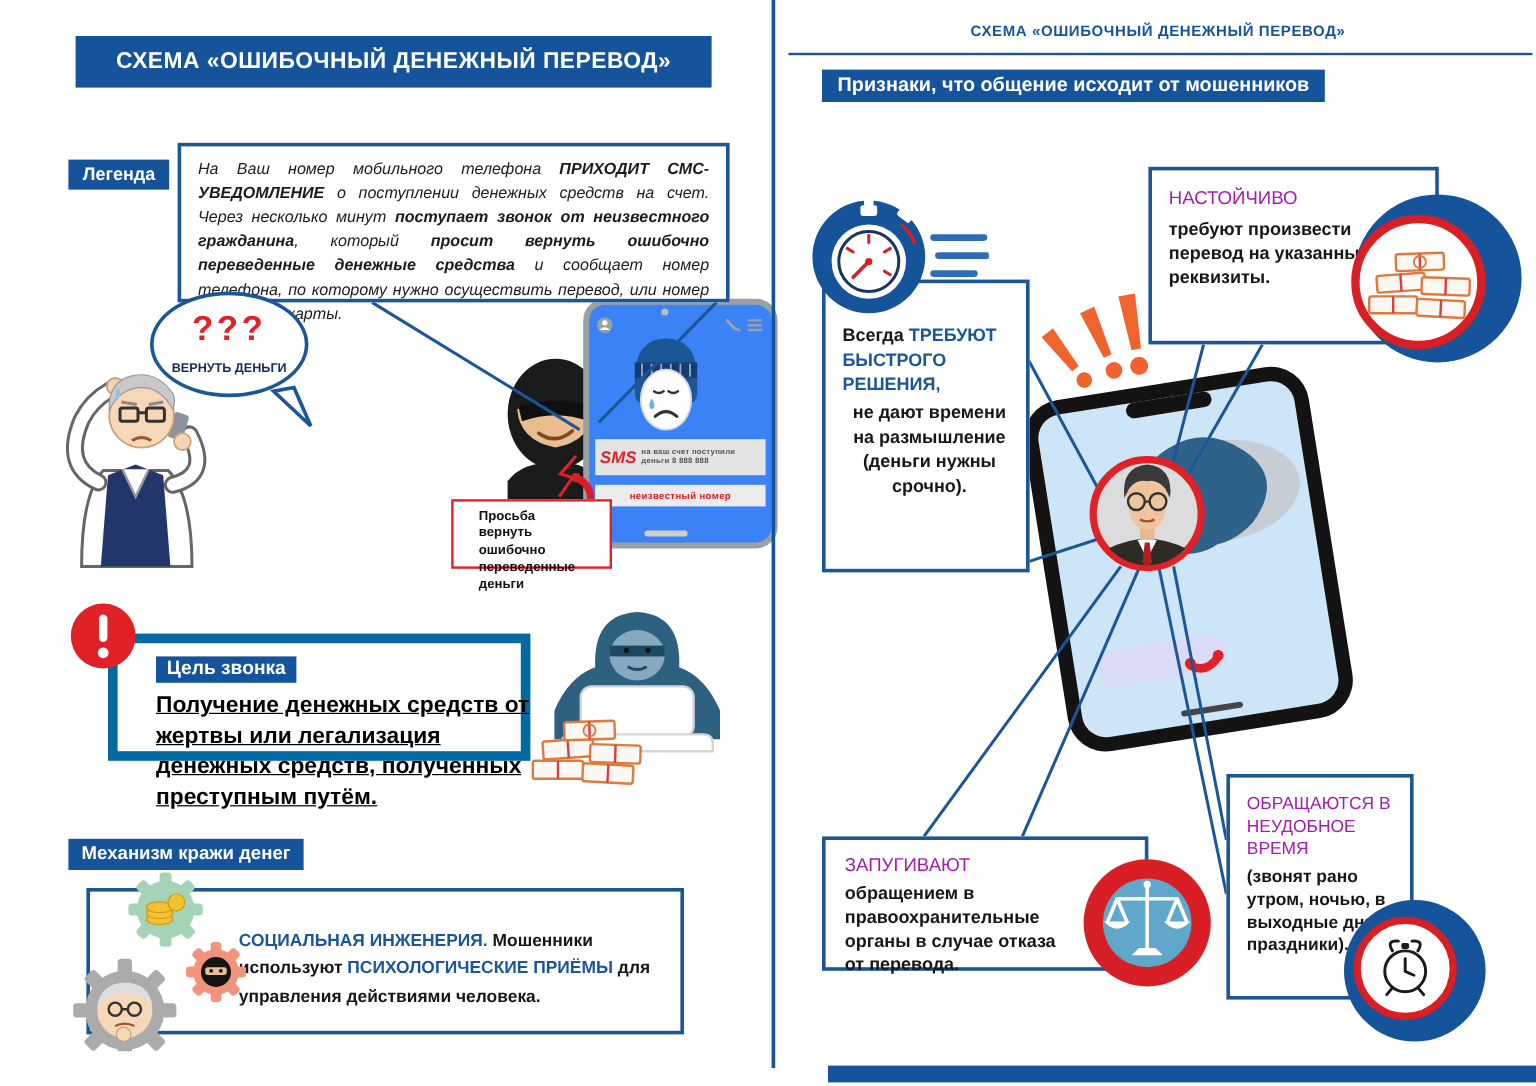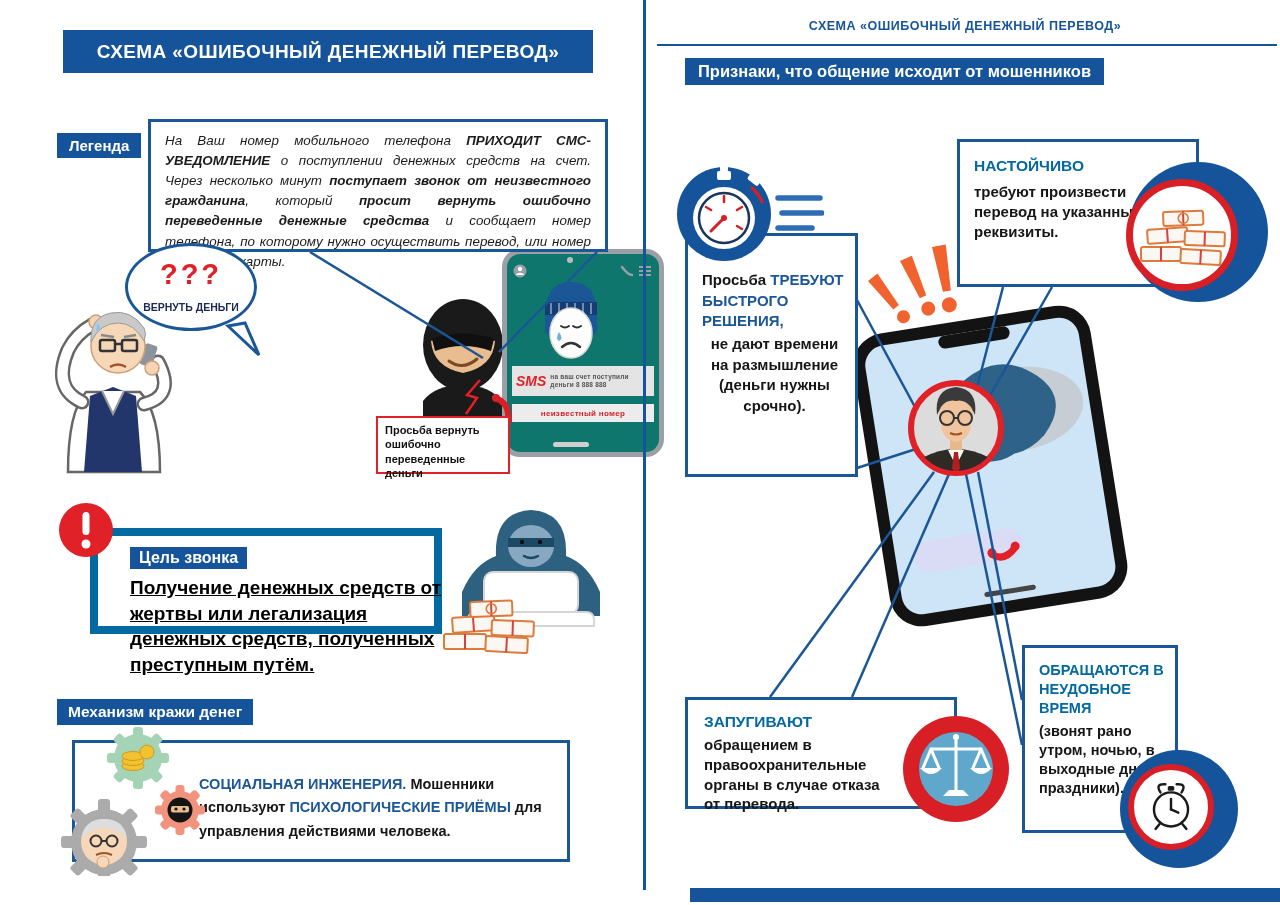--- a/index.html
+++ b/index.html
@@ -11,48 +11,48 @@
   .bld{font-weight:700;}
   .blk{display:block;margin-top:2px;text-align:center;}
 
   
   .left-header{left:63px;top:30px;width:530px;height:43px;display:flex;align-items:center;justify-content:center;font-size:19px;letter-spacing:.4px;}
   .legend-chip{left:57px;top:133px;font-size:15px;padding:4px 12px;}
   .legend-box{left:148px;top:119px;width:460px;height:133px;border:3px solid #1B5697;background:#fff;padding:9px 14px;font-style:italic;font-size:13.4px;line-height:1.5;text-align:justify;color:#1b1b1b;}
   .bubble{left:125px;top:243px;width:132px;height:88px;border:3.5px solid #1B5697;border-radius:50%;background:#fff;display:flex;flex-direction:column;align-items:center;justify-content:center;}
   .bubble .q{color:#E02128;font-weight:700;font-size:29px;letter-spacing:3px;line-height:.9;}
   .bubble .t{color:#1A2A55;font-weight:700;font-size:10.5px;margin-top:13px;}
-  .phone-left{left:486px;top:249px;width:162px;height:208px;border:5px solid #9aa0a6;border-radius:18px;background:#0f766e;margin-left:16px;}
+  .phone-left{left:486px;top:249px;width:162px;height:208px;border:5px solid #9aa0a6;border-radius:18px;background:#3b82f6;}
   .pl-cam{position:absolute;left:60px;top:3px;width:6px;height:6px;border-radius:50%;background:#b9bec4;}
   .pl-status{position:absolute;left:6px;right:6px;top:10px;height:14px;display:flex;justify-content:space-between;align-items:center;}
   .sms-row{position:absolute;left:5px;right:5px;top:112px;height:30px;background:#E4E4E4;display:flex;align-items:center;padding:2px 4px;box-sizing:border-box;}
   .sms-brand{color:#E02128;font-weight:700;font-style:italic;font-size:14px;margin-right:4px;}
   .sms-lines{display:flex;flex-direction:column;line-height:1.25;}
   .sms-lines span{font-size:6.5px;color:#555;font-weight:700;letter-spacing:.2px;}
   .call-row{position:absolute;left:5px;right:5px;top:150px;height:18px;background:#ECECEC;display:flex;align-items:center;justify-content:center;}
   .call-row span{color:#D81F26;font-size:8px;font-weight:700;letter-spacing:.3px;}
   .pl-home{position:absolute;left:46px;bottom:5px;width:36px;height:5px;border-radius:3px;background:#cfcfcf;}
-  .note-box{left:376px;top:416px;width:134px;height:58px;background:#fff;border:2px solid #E02128;padding:5px 7px;font-size:11px;font-weight:600;line-height:1.3;color:#111;}
+  .note-box{left:376px;top:416px;width:134px;height:58px;background:#fff;border:2px solid #E02128;padding:5px 21px;font-size:11px;font-weight:600;line-height:1.3;color:#111;}
   .goal-box{left:90px;top:528px;width:352px;height:106px;border:8px solid #0369a1;background:#fff;padding:11px 10px 10px 32px;}
   .goal-chip{display:inline-block;font-size:16px;padding:2px 9px;margin-bottom:6px;}
   .goal-text{font-size:19px;font-weight:700;color:#000000;line-height:1.35;width:318px;text-decoration:underline;}
   .excl{left:59px;top:503px;width:54px;height:54px;border-radius:50%;background:#E02128;}
   .mech-chip{left:57px;top:699px;font-size:15.5px;padding:4px 11px;}
   .mech-box{left:72px;top:740px;width:498px;height:122px;border:3px solid #1B5697;background:#fff;}
   .mech-text{position:absolute;left:124px;top:30px;width:356px;font-size:14.5px;font-weight:700;line-height:1.62;color:#161616;}
   .divider{left:643px;top:0;width:3px;height:890px;background:#15549B;}
 
   
   .top-title{left:680px;top:19px;width:570px;text-align:center;font-size:12.5px;font-weight:700;color:#15549B;letter-spacing:.5px;}
   .top-line{left:657px;top:44px;width:620px;height:2px;background:#15549B;}
   .section-chip{left:685px;top:58px;font-size:16.5px;padding:4px 13px;}
   .callout{border:3px solid #1B5697;background:#fff;}
   .urgent-box{left:685px;top:233px;width:173px;height:244px;padding:34px 8px 8px 14px;font-size:15px;font-weight:700;line-height:1.38;color:#161616;}
   .persistent-box{left:957px;top:139px;width:242px;height:148px;padding:15px 14px;}
-  .callout-title{font-size:15.5px;font-weight:700;color:#0369a1;margin-bottom:7px;}
+  .callout-title{font-size:15.5px;font-weight:400;color:#a21caf;margin-bottom:7px;}
   .callout-body{font-size:15px;font-weight:700;color:#161616;line-height:1.32;}
   .persistent-box .callout-body{width:168px;}
   .intimidate-box{left:685px;top:697px;width:272px;height:112px;padding:13px 70px 8px 16px;}
   .intimidate-box .callout-title{margin-bottom:4px;}
   .time-box{left:1022px;top:645px;width:156px;height:188px;padding:13px 6px 8px 14px;}
   .time-box .callout-title{font-size:14.5px;line-height:1.3;margin-bottom:4px;}
   .time-box .callout-body{font-size:14.5px;}
   .money-blue{left:1128px;top:162px;width:140px;height:140px;border-radius:50%;background:#15549B;}
   .money-white{left:1126px;top:179px;width:112px;height:112px;border-radius:50%;background:#fff;border:7px solid #D81F26;display:flex;align-items:center;justify-content:center;}
   .scales-red{left:903px;top:716px;width:106px;height:106px;border-radius:50%;background:#D81F26;}
@@ -299,21 +299,21 @@
     </g>
   </svg>
 
   <div class="abs divider"></div>
 
   <div class="abs top-title">СХЕМА «ОШИБОЧНЫЙ ДЕНЕЖНЫЙ ПЕРЕВОД»</div>
   <div class="abs top-line"></div>
   <div class="abs chip section-chip">Признаки, что общение исходит от мошенников</div>
 
   <div class="abs callout urgent-box">
-    <span>Просьба </span><span class="blue-t">ТРЕБУЮТ БЫСТРОГО РЕШЕНИЯ,</span>
+    <span>Всегда </span><span class="blue-t">ТРЕБУЮТ БЫСТРОГО РЕШЕНИЯ,</span>
     <span class="blk">не дают времени на размышление (деньги нужны срочно).</span>
   </div>
 
   <svg class="abs" style="left:672px;top:158px" width="152" height="112" viewBox="0 0 152 112">
     <circle cx="52" cy="56" r="47" fill="#15549B"></circle>
     <rect x="45" y="13" width="14" height="9" rx="2" fill="#fff"></rect>
     <rect x="48" y="7" width="8" height="7" rx="2" fill="#fff"></rect>
     <rect x="76" y="18" width="13" height="7" rx="2" fill="#fff" transform="rotate(38 82 21)"></rect>
     <circle cx="52" cy="60" r="31" fill="#fff"></circle>
     <circle cx="52" cy="60" r="25" fill="#fff" stroke="#18365C" stroke-width="2.5"></circle>

